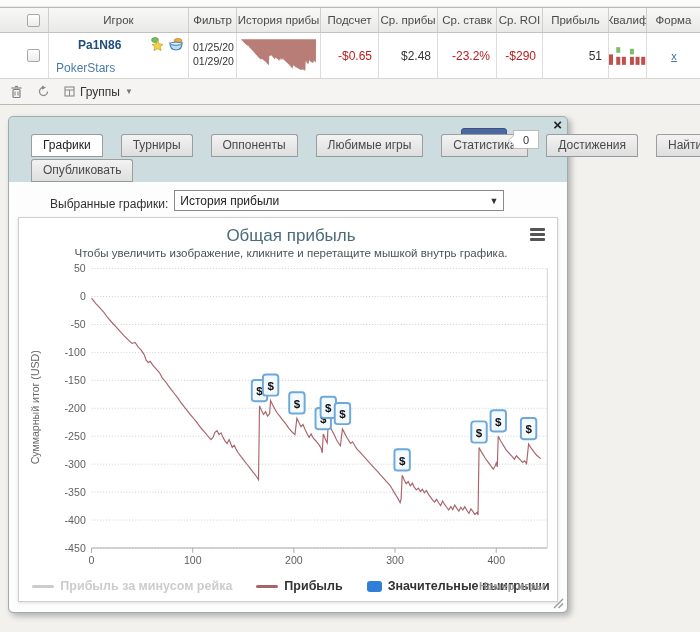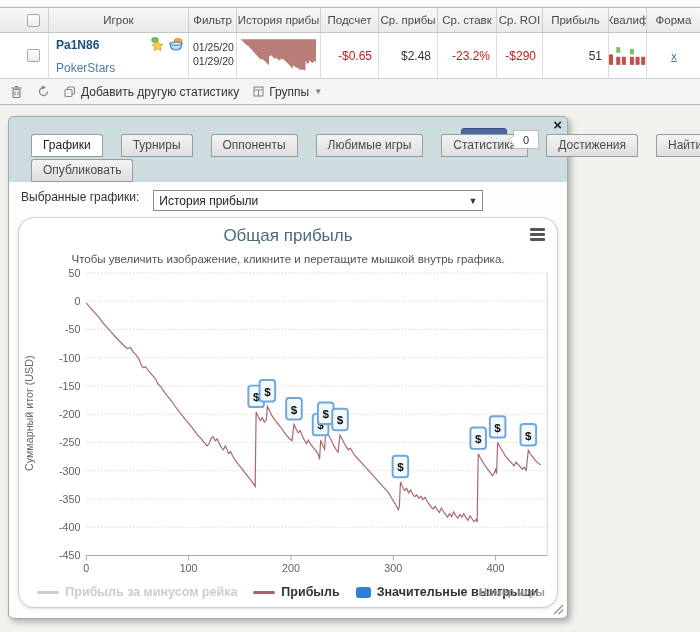--- a/index.html
+++ b/index.html
@@ -16,21 +16,21 @@
   .thead { background:linear-gradient(#f8f8f7,#e9e9e7); border-bottom:1px solid #c3c3c3; height:25px; }
   .thead .cell { font-size:11.5px; color:#4a4a4a; display:flex; align-items:center; justify-content:center; border-right:1px solid #cfcfcd; overflow:hidden; white-space:nowrap; }
   .tbody { height:45px; }
   .tbody .cell { border-right:1px solid #ddd; overflow:hidden; position:relative; }
   .cell.num { display:flex; align-items:center; justify-content:flex-end; padding-right:6px; }
   .neg { color:#b91c1c; }
   .chk { width:13px; height:13px; border:1px solid #a8a8a8; border-radius:2px; background:linear-gradient(#fff,#ececec); margin:auto; }
   .cell.chk-cell { display:flex; align-items:center; justify-content:center; }
   .player-cell { padding:4px 4px 3px 7px; display:flex; flex-direction:column; justify-content:space-between; }
   .player-line { display:flex; align-items:center; justify-content:space-between; }
-  .player-name { font-weight:bold; color:#1d4e7e; font-size:12px; }
+  .player-name { font-weight:bold; color:#1d4e7e; font-size:12px;margin-left:22px; }
   .player-icons { display:flex; gap:3px; }
   .site-name { color:#4b7ca9; font-size:12px; }
   .filter-cell { padding:7px 0 0 4px; font-size:10.5px; line-height:14px; color:#333; }
   .spark-cell { padding:2px; display:flex; align-items:center; }
   .form-cell { display:flex; align-items:center; justify-content:center; }
   .x-cell { display:flex; align-items:center; justify-content:center; }
   .x-link { color:#3d6fa8; text-decoration:underline; font-size:11px; cursor:pointer; }
   .toolbar { height:26px; background:#f5f4f2; border-top:1px solid #d6d5d2; display:flex; align-items:center; gap:14px; padding-left:10px; font-size:12px; color:#333; }
   .tool-ic { display:flex; align-items:center; cursor:pointer; }
   .tool-group { display:flex; align-items:center; gap:5px; cursor:pointer; }
@@ -45,39 +45,39 @@
   .fb-widget { float:right; display:flex; align-items:center; margin:2px 18px 0 0; }
   .fb-btn { background:#4d68a1; border:1px solid #3b5281; border-radius:3px; color:#fff; font-size:11px; font-weight:bold; padding:2px 7px 3px 6px; display:flex; align-items:center; gap:5px; cursor:pointer; }
   .fb-f { font-family:"Liberation Serif", serif; font-size:13px; font-weight:bold; }
   .fb-count { position:relative; background:#fff; border:1px solid #bcbcbc; margin-left:6px; min-width:26px; height:19px; font-size:11px; color:#333; display:flex; align-items:center; justify-content:center; }
   .fb-count::before { content:""; position:absolute; left:-5px; top:5px; border-top:4px solid transparent; border-bottom:4px solid transparent; border-right:5px solid #fff; filter:drop-shadow(-1px 0 0 #bcbcbc); }
   .tabs-row { display:flex; gap:18px; padding:8px 10px 0 10px; }
   .tabs-row.second { padding-top:2px; padding-bottom:0; }
   .tab { font-size:12px; color:#4a4a4a; background:linear-gradient(#f3f3f3,#dedede); border:1px solid #9d9d9d; border-bottom-color:#8f9b9e; border-radius:3px 3px 0 0; padding:3px 11px 4px; cursor:pointer; white-space:nowrap; }
   .tab.active { background:#fff; color:#222; }
   .popup-content { background:#fdfdfd; border-radius:0 0 5px 5px; padding:6px 9px 10px 9px; }
-  .select-row { display:flex; align-items:flex-start; gap:14px; padding:2px 0 6px 3px; font-size:12px; color:#333; }
+  .select-row { display:flex; align-items:flex-end; gap:6px; padding:2px 0 6px 3px; font-size:12px; color:#333;margin-left:29px; }
   .select-box { width:330px; height:21px; border:1px solid #8a8a8a; background:#fff; display:flex; align-items:center; justify-content:space-between; padding:9px 5px; font-size:12px; color:#222; cursor:pointer; }
   .select-arrow { font-size:9px; color:#333; }
 
   
-  .chart-panel { position:relative; background:#fff; border:1px solid #cfcfcf; border-radius:16px; box-shadow:0 1px 3px rgba(0,0,0,.12); padding:8px 2px 2px 2px; }
+  .chart-panel { position:relative; background:#fff; border:1px solid #cfcfcf; border-radius:0; box-shadow:0 1px 3px rgba(0,0,0,.12); padding:8px 2px 2px 8px; }
   .chart-title { text-align:center; font-size:17px; color:#4a6b7a; }
-  .chart-subtitle { text-align:center; font-size:11.5px; color:#4a525a; margin-top:7px; }
+  .chart-subtitle { text-align:center; font-size:11.5px; color:#4a525a; margin-top:1px; }
   .burger { position:absolute; top:10px; right:12px; display:flex; flex-direction:column; gap:2px; cursor:pointer; }
   .burger span { width:15px; height:3px; background:#555; border-radius:1px; }
   .grid-line { stroke:#cccccc; stroke-dasharray:1,2; stroke-width:1; fill:none; }
   .axis-line { stroke:#a8a8a8; stroke-width:1; }
   .axis-side { stroke:#cfcfcf; stroke-width:1; }
   .tick-lab { font-size:11px; fill:#606060; }
   .axis-title { font-size:11px; fill:#666; }
   .profit-line { fill:none; stroke-width:1.2; }
   .marker-box { stroke-width:2; cursor:pointer; }
   .marker-sym { font-size:12px; font-weight:bold; fill:#111; }
-  .legend-row { position:relative; display:flex; justify-content:center; align-items:center; gap:16px; font-size:12.5px; font-weight:bold; color:#333; padding:2px 0 6px; }
+  .legend-row { position:relative; display:flex; justify-content:center; align-items:center; gap:24px; font-size:12.5px; font-weight:bold; color:#333; padding:2px 0 6px; }
   .legend-item { display:flex; align-items:center; gap:6px; cursor:pointer; }
   .legend-item.disabled { color:#ccc; }
   .sw-line { width:22px; height:3px; border-radius:2px; }
   .sw-rect { width:15px; height:11px; border-radius:3px; }
   .xaxis-title { position:absolute; right:10px; bottom:7px; font-size:11px; font-weight:bold; color:#999; }
   .resize-grip { position:absolute; right:3px; bottom:3px; cursor:nwse-resize; }
 </style>
 </head>
 <body>
 
@@ -159,27 +159,20 @@
           <line x1="5" y1="1.5" x2="8" y2="1.5" stroke="#808080" stroke-width="1.2"></line>
           <line x1="5" y1="6.5" x2="5" y2="10.5" stroke="#808080" stroke-width="1"></line>
           <line x1="8" y1="6.5" x2="8" y2="10.5" stroke="#808080" stroke-width="1"></line>
         </svg>
     </span>
     <span class="tool-ic">
       <svg width="13" height="13" viewBox="0 0 13 13">
           <path d="M10.5 6.5 A4 4 0 1 1 6.5 2.5" fill="none" stroke="#8a8a8a" stroke-width="1.3"></path>
           <polygon points="5,0.5 9,2.5 5,4.8" fill="#8a8a8a"></polygon>
         </svg>
-    </span>
-    <span class="tool-group">
-      <svg width="12" height="12" viewBox="0 0 12 12">
-          <rect x="3.5" y="1" width="7" height="7" rx="1" fill="none" stroke="#8a8a8a" stroke-width="1.1"></rect>
-          <rect x="1" y="3.5" width="7" height="7" rx="1" fill="#f5f4f2" stroke="#8a8a8a" stroke-width="1.1"></rect>
-        </svg>
-      <span>Добавить другую статистику</span>
     </span>
     <span class="tool-group">
       <svg width="11" height="11" viewBox="0 0 11 11">
           <rect x="1" y="1" width="9" height="9" fill="none" stroke="#8a8a8a" stroke-width="1.1"></rect>
           <line x1="1" y1="4" x2="10" y2="4" stroke="#8a8a8a" stroke-width="1"></line>
           <line x1="5.5" y1="4" x2="5.5" y2="10" stroke="#8a8a8a" stroke-width="1"></line>
         </svg>
       <span>Группы</span>
       <span class="caret">▼</span>
     </span>

